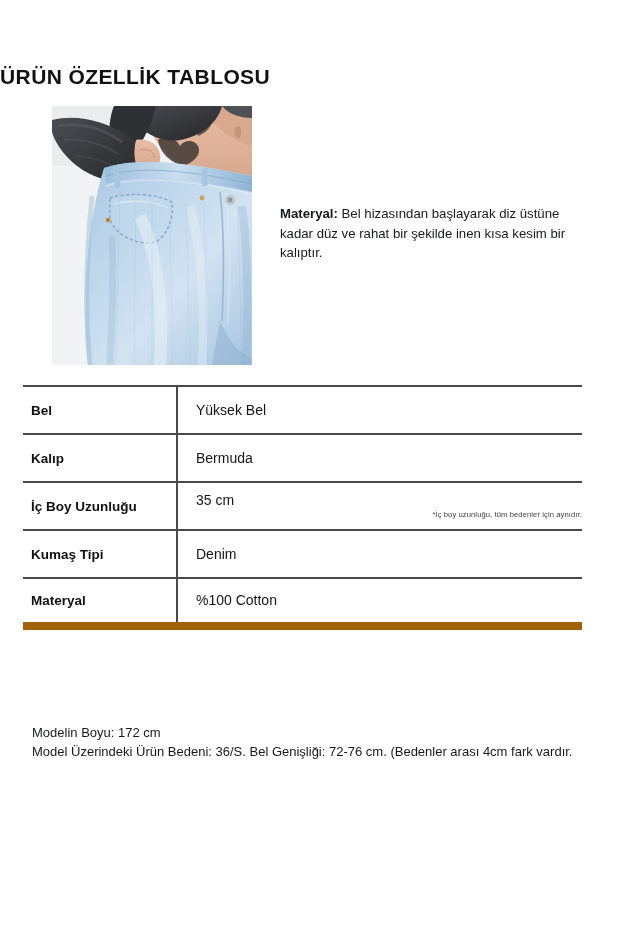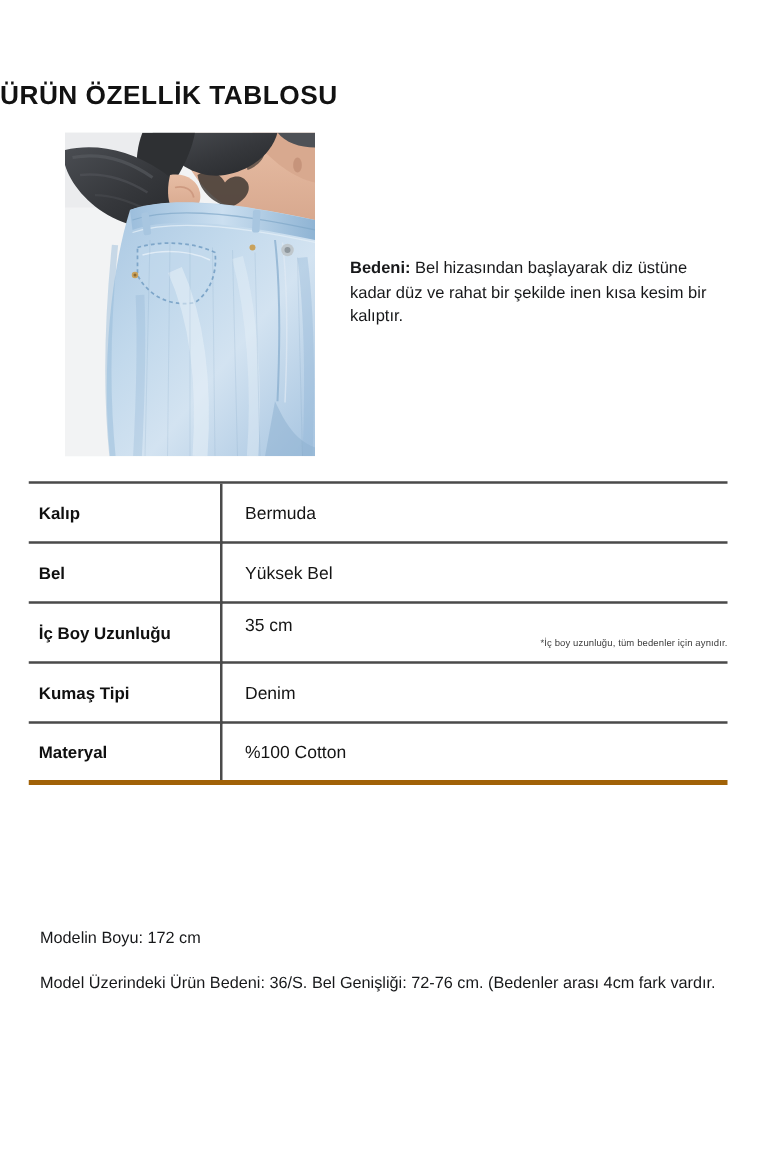--- a/index.html
+++ b/index.html
@@ -73,21 +73,21 @@
   }
   .spec-table tr {
     height: 48px;
   }
   .spec-table td {
     padding: 0;
     vertical-align: middle;
     border-top: 2px solid #4a4a4a;
   }
   .spec-table tr:last-child td {
-    border-bottom: 4px solid #a16207;
+    border-bottom: 8px solid #a16207;
   }
   .cell-label {
     width: 153px;
     font-size: 13.5px;
     font-weight: bold;
     color: #101010;
     padding-left: 8px !important;
     box-sizing: border-box;
   }
   .cell-value {
@@ -124,21 +124,21 @@
   
   .model-notes {
     position: absolute;
     left: 32px;
     top: 723px;
     width: 545px;
     font-size: 13px;
     line-height: 19px;
     color: #17181a;
   }
-  .model-notes div { white-space: pre-wrap; margin-top: 17px; }
+  .model-notes div { white-space: pre-wrap; }
 </style>
 </head>
 <body>
 
 <div class="page-title">ÜRÜN ÖZELLİK TABLOSU</div>
 
 <div class="hero">
 
   <div class="product-photo">
     <svg width="200" height="259" viewBox="0 0 200 259" xmlns="http://www.w3.org/2000/svg">
@@ -227,36 +227,36 @@
           <path d="M100,90 L100,259"></path>
         <path d="M118,92 L120,259"></path>
           <path d="M134,94 L138,259"></path>
           <path d="M152,96 L156,259"></path>
         <path d="M186,100 L190,259"></path>
       </g>
     </svg>
   </div>
 
   <div class="product-desc">
-    <b>Bedeni:</b><span> Bel hizasından başlayarak diz üstüne kadar düz ve rahat bir şekilde inen kısa kesim bir kalıptır.</span>
+    <b>Materyal:</b><span> Bel hizasından başlayarak diz üstüne kadar düz ve rahat bir şekilde inen kısa kesim bir kalıptır.</span>
   </div>
 </div>
 
 <table class="spec-table">
   <tbody>
     <tr>
+      <td class="cell-label">Bel</td>
+      <td class="cell-value">
+        <div class="value-main">Yüksek Bel</div>
+      </td>
+    </tr>
+    <tr>
       <td class="cell-label">Kalıp</td>
       <td class="cell-value">
         <div class="value-main">Bermuda</div>
-      </td>
-    </tr>
-    <tr>
-      <td class="cell-label">Bel</td>
-      <td class="cell-value">
-        <div class="value-main">Yüksek Bel</div>
       </td>
     </tr>
     <tr>
       <td class="cell-label">İç Boy Uzunluğu</td>
       <td class="cell-value">
         <div class="value-main">35 cm</div>
         <div class="value-note">*İç boy uzunluğu, tüm bedenler için aynıdır.</div>
       </td>
     </tr>
     <tr>

